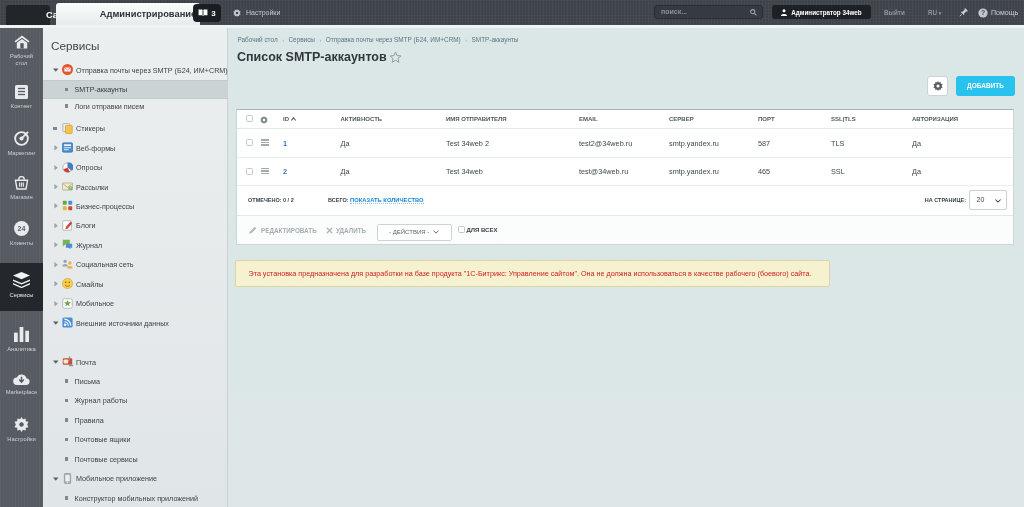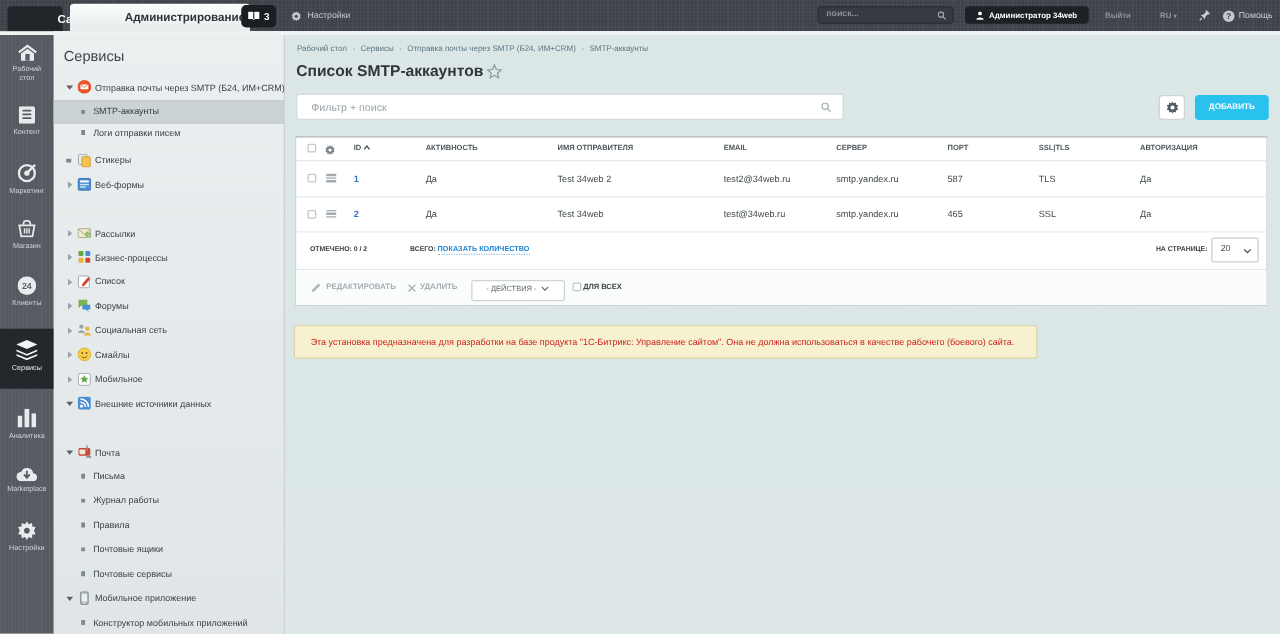--- a/index.html
+++ b/index.html
@@ -190,20 +190,31 @@
         <path d="M2 0 L7 4 L2 8 Z" fill="#9aa2a7"></path>
       </svg>
       <svg class="ic" viewBox="0 0 14 14">
         <rect x="0.5" y="1" width="13" height="12" rx="1.5" fill="#4a8fd4" stroke="#2f6aa8" stroke-width="0.8"></rect>
         <rect x="2.5" y="3" width="9" height="2" fill="#fff"></rect>
         <rect x="2.5" y="6.5" width="9" height="1.4" fill="#cfe2f4"></rect>
         <rect x="2.5" y="9" width="6" height="1.4" fill="#cfe2f4"></rect>
       </svg>
       <span class="tx">Веб-формы</span>
     </div>
+  <div class="mi" style="top:132.5px;">
+      <svg class="arr" viewBox="0 0 8 8">
+        <path d="M2 0 L7 4 L2 8 Z" fill="#9aa2a7"></path>
+      </svg>
+      <svg class="ic" viewBox="0 0 14 14">
+        <circle cx="7" cy="7" r="6" fill="#fff" stroke="#8d979e" stroke-width="0.9"></circle>
+        <path d="M7 7 L7 1 A6 6 0 0 1 12.7 11.2 Z" fill="#3f7ec2"></path>
+        <path d="M7 7 L1.6 9.6 A6 6 0 0 0 10 12.4 Z" fill="#d23b2f"></path>
+      </svg>
+      <span class="tx">Опросы</span>
+    </div>
   <div class="mi" style="top:151.9px;">
       <svg class="arr" viewBox="0 0 8 8">
         <path d="M2 0 L7 4 L2 8 Z" fill="#9aa2a7"></path>
       </svg>
       <svg class="ic" viewBox="0 0 14 14">
         <rect x="0.5" y="2.5" width="13" height="9" rx="1" fill="#efe9cd" stroke="#a9a27e" stroke-width="0.9"></rect>
         <path d="M0.5 3 L7 8.2 L13.5 3" fill="none" stroke="#a9a27e" stroke-width="0.9"></path>
         <circle cx="10.5" cy="9" r="2.8" fill="#6aa83e"></circle>
         <text x="10.5" y="10.8" font-size="5" text-anchor="middle" fill="#fff" font-family="Liberation Sans">@</text>
       </svg>
@@ -222,31 +233,31 @@
       <span class="tx">Бизнес-процессы</span>
     </div>
   <div class="mi" style="top:190.8px;">
       <svg class="arr" viewBox="0 0 8 8">
         <path d="M2 0 L7 4 L2 8 Z" fill="#9aa2a7"></path>
       </svg>
       <svg class="ic" viewBox="0 0 14 14">
         <rect x="1" y="1" width="11" height="12" rx="1" fill="#fff" stroke="#9aa4ab" stroke-width="0.9"></rect>
         <path d="M5 9 L11 2 L13 4 L7 11 L4.5 11.8 Z" fill="#d4442f"></path>
       </svg>
-      <span class="tx">Список</span>
+      <span class="tx">Блоги</span>
     </div>
   <div class="mi" style="top:210.3px;">
       <svg class="arr" viewBox="0 0 8 8">
         <path d="M2 0 L7 4 L2 8 Z" fill="#9aa2a7"></path>
       </svg>
       <svg class="ic" viewBox="0 0 14 14">
         <path d="M1 1 H10 V7 H4 L1 9.5 Z" fill="#79b356"></path>
         <path d="M5 6 H13 V11 H10 L12 13.5 L8 11 H5 Z" fill="#4a8fd4"></path>
       </svg>
-      <span class="tx">Форумы</span>
+      <span class="tx">Журнал</span>
     </div>
   <div class="mi" style="top:229.7px;">
       <svg class="arr" viewBox="0 0 8 8">
         <path d="M2 0 L7 4 L2 8 Z" fill="#9aa2a7"></path>
       </svg>
       <svg class="ic" viewBox="0 0 14 14">
         <circle cx="4" cy="3" r="2.2" fill="#9aa4ab"></circle>
         <path d="M0.5 9.5 C0.5 5.5 7.5 5.5 7.5 9.5 Z" fill="#9aa4ab"></path>
         <circle cx="10" cy="5" r="2.2" fill="#e8b33a"></circle>
         <path d="M6.5 12 C6.5 8 13.5 8 13.5 12 Z" fill="#e8b33a"></path>
@@ -333,24 +344,20 @@
       <i class="sq"></i>
       <span class="tx">Конструктор мобильных приложений</span>
     </div>
 </div>
 <div id="content">
   <div id="crumbs">Рабочий стол<b>›</b>Сервисы<b>›</b>Отправка почты через SMTP (Б24, ИМ+CRM)<b>›</b>SMTP-аккаунты</div>
   <div id="title">Список SMTP-аккаунтов</div>
   <svg id="star" width="13" height="13" viewBox="0 0 15 15">
       <path d="M7.5 1.2 L9.3 5.3 L13.8 5.7 L10.4 8.6 L11.4 13 L7.5 10.7 L3.6 13 L4.6 8.6 L1.2 5.7 L5.7 5.3 Z" fill="none" stroke="#8b98a0" stroke-width="1.1"></path>
     </svg>
-  <div id="filter">Фильтр + поиск<svg style="position:absolute;right:9px;top:6px;" width="8" height="8" viewBox="0 0 11 11">
-        <circle cx="4.2" cy="4.2" r="3.4" fill="none" stroke="#aab4b9" stroke-width="1.4"></circle>
-        <line x1="6.8" y1="6.8" x2="10.2" y2="10.2" stroke="#aab4b9" stroke-width="1.4"></line>
-      </svg></div>
   <div id="gearbtn">
       <svg width="10" height="10" viewBox="0 0 12 12">
         <path d="M6 0 L7.1 1.9 L9.3 1.1 L9.3 3.4 L11.5 3.7 L10.4 6 L11.5 8.3 L9.3 8.6 L9.3 10.9 L7.1 10.1 L6 12 L4.9 10.1 L2.7 10.9 L2.7 8.6 L0.5 8.3 L1.6 6 L0.5 3.7 L2.7 3.4 L2.7 1.1 L4.9 1.9 Z" fill="#555f63"></path>
         <circle cx="6" cy="6" r="1.9" fill="#fff"></circle>
       </svg>
     </div>
   <div id="addbtn">ДОБАВИТЬ</div>
   <div id="tbl">
     <div class="trow thead">
       <i class="cb"></i>

